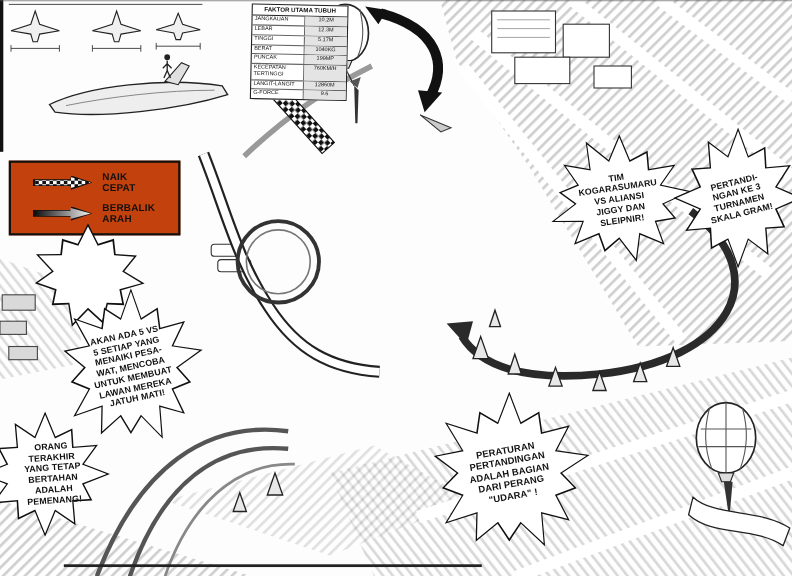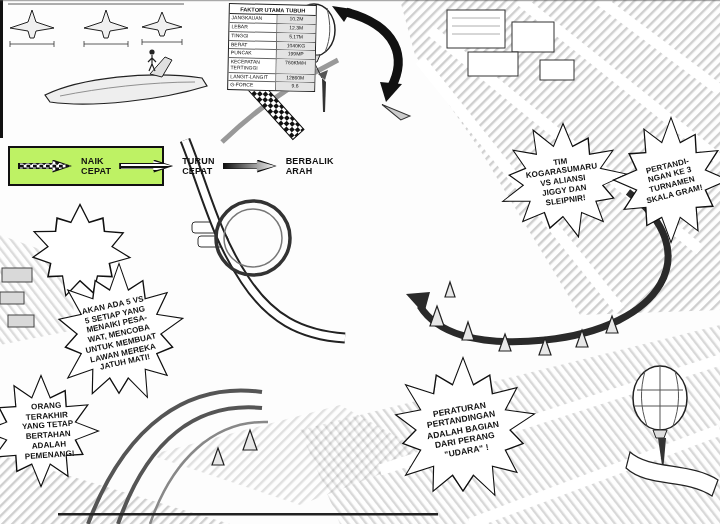--- a/index.html
+++ b/index.html
@@ -11,22 +11,22 @@
   
   .stats-table{position:absolute;left:228px;top:4px;width:88px;background:#fff;
                border:1px solid #222;font-size:5px;line-height:1.15;transform:rotate(1.2deg);z-index:3;}
   .stats-title{text-align:center;font-weight:bold;font-size:5.6px;border-bottom:1px solid #222;padding:1.5px 0;}
   .stats-row{display:flex;border-bottom:0.8px solid #666;}
   .stats-row:last-child{border-bottom:none;}
   .stats-label{flex:1.25;padding:1px 2px;border-right:0.8px solid #666;}
   .stats-value{flex:1;padding:1px 2px;background:#e4e4e4;text-align:center;}
 
   
-  .legend{position:absolute;left:8px;top:146px;width:156px;background:#bef264;border:2px solid #111;
-          padding:8px 8px;display:flex;flex-direction:row;gap:8px;z-index:3;}
+  .legend{position:absolute;left:8px;top:146px;width:156px;background:#c2410c;border:2px solid #111;
+          padding:8px 20px;display:flex;flex-direction:column;gap:8px;z-index:3;}
   .legend-item{display:flex;align-items:center;gap:9px;}
   .legend-arrow{position:relative;width:54px;height:13px;flex:0 0 auto;
     --arr:polygon(0 26%,64% 26%,64% 0%,100% 50%,64% 100%,64% 74%,0 74%);}
   .legend-arrow::before{content:"";position:absolute;inset:0;background:#111;clip-path:var(--arr);}
   .legend-arrow .fill{position:absolute;inset:1.5px;clip-path:var(--arr);}
   .fill-checker{background:repeating-conic-gradient(#111 0 25%, #fff 0 50%);background-size:6.5px 6.5px;}
   .fill-stripes{background:repeating-linear-gradient(0deg,#111 0 1.3px,#fff 1.3px 3.4px);}
   .fill-grad{background:linear-gradient(90deg,#111,#f3f3f3);}
   .legend-label{font-size:9px;font-weight:bold;letter-spacing:.2px;}
 
@@ -235,26 +235,20 @@
 
   <div class="legend">
     <div class="legend-item">
       <span class="legend-arrow">
           <span class="fill fill-checker"></span>
         </span>
       <span class="legend-label">NAIK CEPAT</span>
     </div>
     <div class="legend-item">
       <span class="legend-arrow">
-          <span class="fill fill-stripes"></span>
-        </span>
-      <span class="legend-label">TURUN CEPAT</span>
-    </div>
-    <div class="legend-item">
-      <span class="legend-arrow">
           <span class="fill fill-grad"></span>
         </span>
       <span class="legend-label">BERBALIK ARAH</span>
     </div>
   </div>
 
   <div class="burst burst-empty" style="--burst: polygon(50.0% 0.0%,59.0% 19.3%,72.7% 14.7%,74.2% 29.0%,92.8% 30.5%,81.7% 45.4%,99.5% 57.1%,79.1% 63.3%,81.7% 77.5%,67.3% 76.9%,63.2% 95.1%,50.0% 82.0%,35.9% 98.0%,32.7% 76.9%,18.3% 77.5%,20.9% 63.3%,3.5% 56.7%,18.3% 45.4%,4.5% 29.2%,25.8% 29.0%,27.3% 14.7%,41.0% 19.3%);"></div>
 
   <div class="burst burst-team" style="--burst: polygon(50.0% 0.0%,57.4% 19.9%,69.5% 12.8%,70.6% 26.8%,88.7% 23.3%,79.0% 39.0%,99.6% 44.0%,80.8% 53.7%,89.3% 64.9%,75.5% 67.6%,81.2% 85.2%,64.4% 77.4%,62.0% 98.5%,50.0% 81.0%,39.9% 90.8%,35.6% 77.4%,18.8% 85.2%,24.5% 67.6%,3.2% 67.7%,19.2% 53.7%,8.3% 44.9%,21.0% 39.0%,11.3% 23.3%,29.4% 26.8%,26.8% 5.7%,42.6% 19.9%);">
     <div class="bubble-text">TIM

